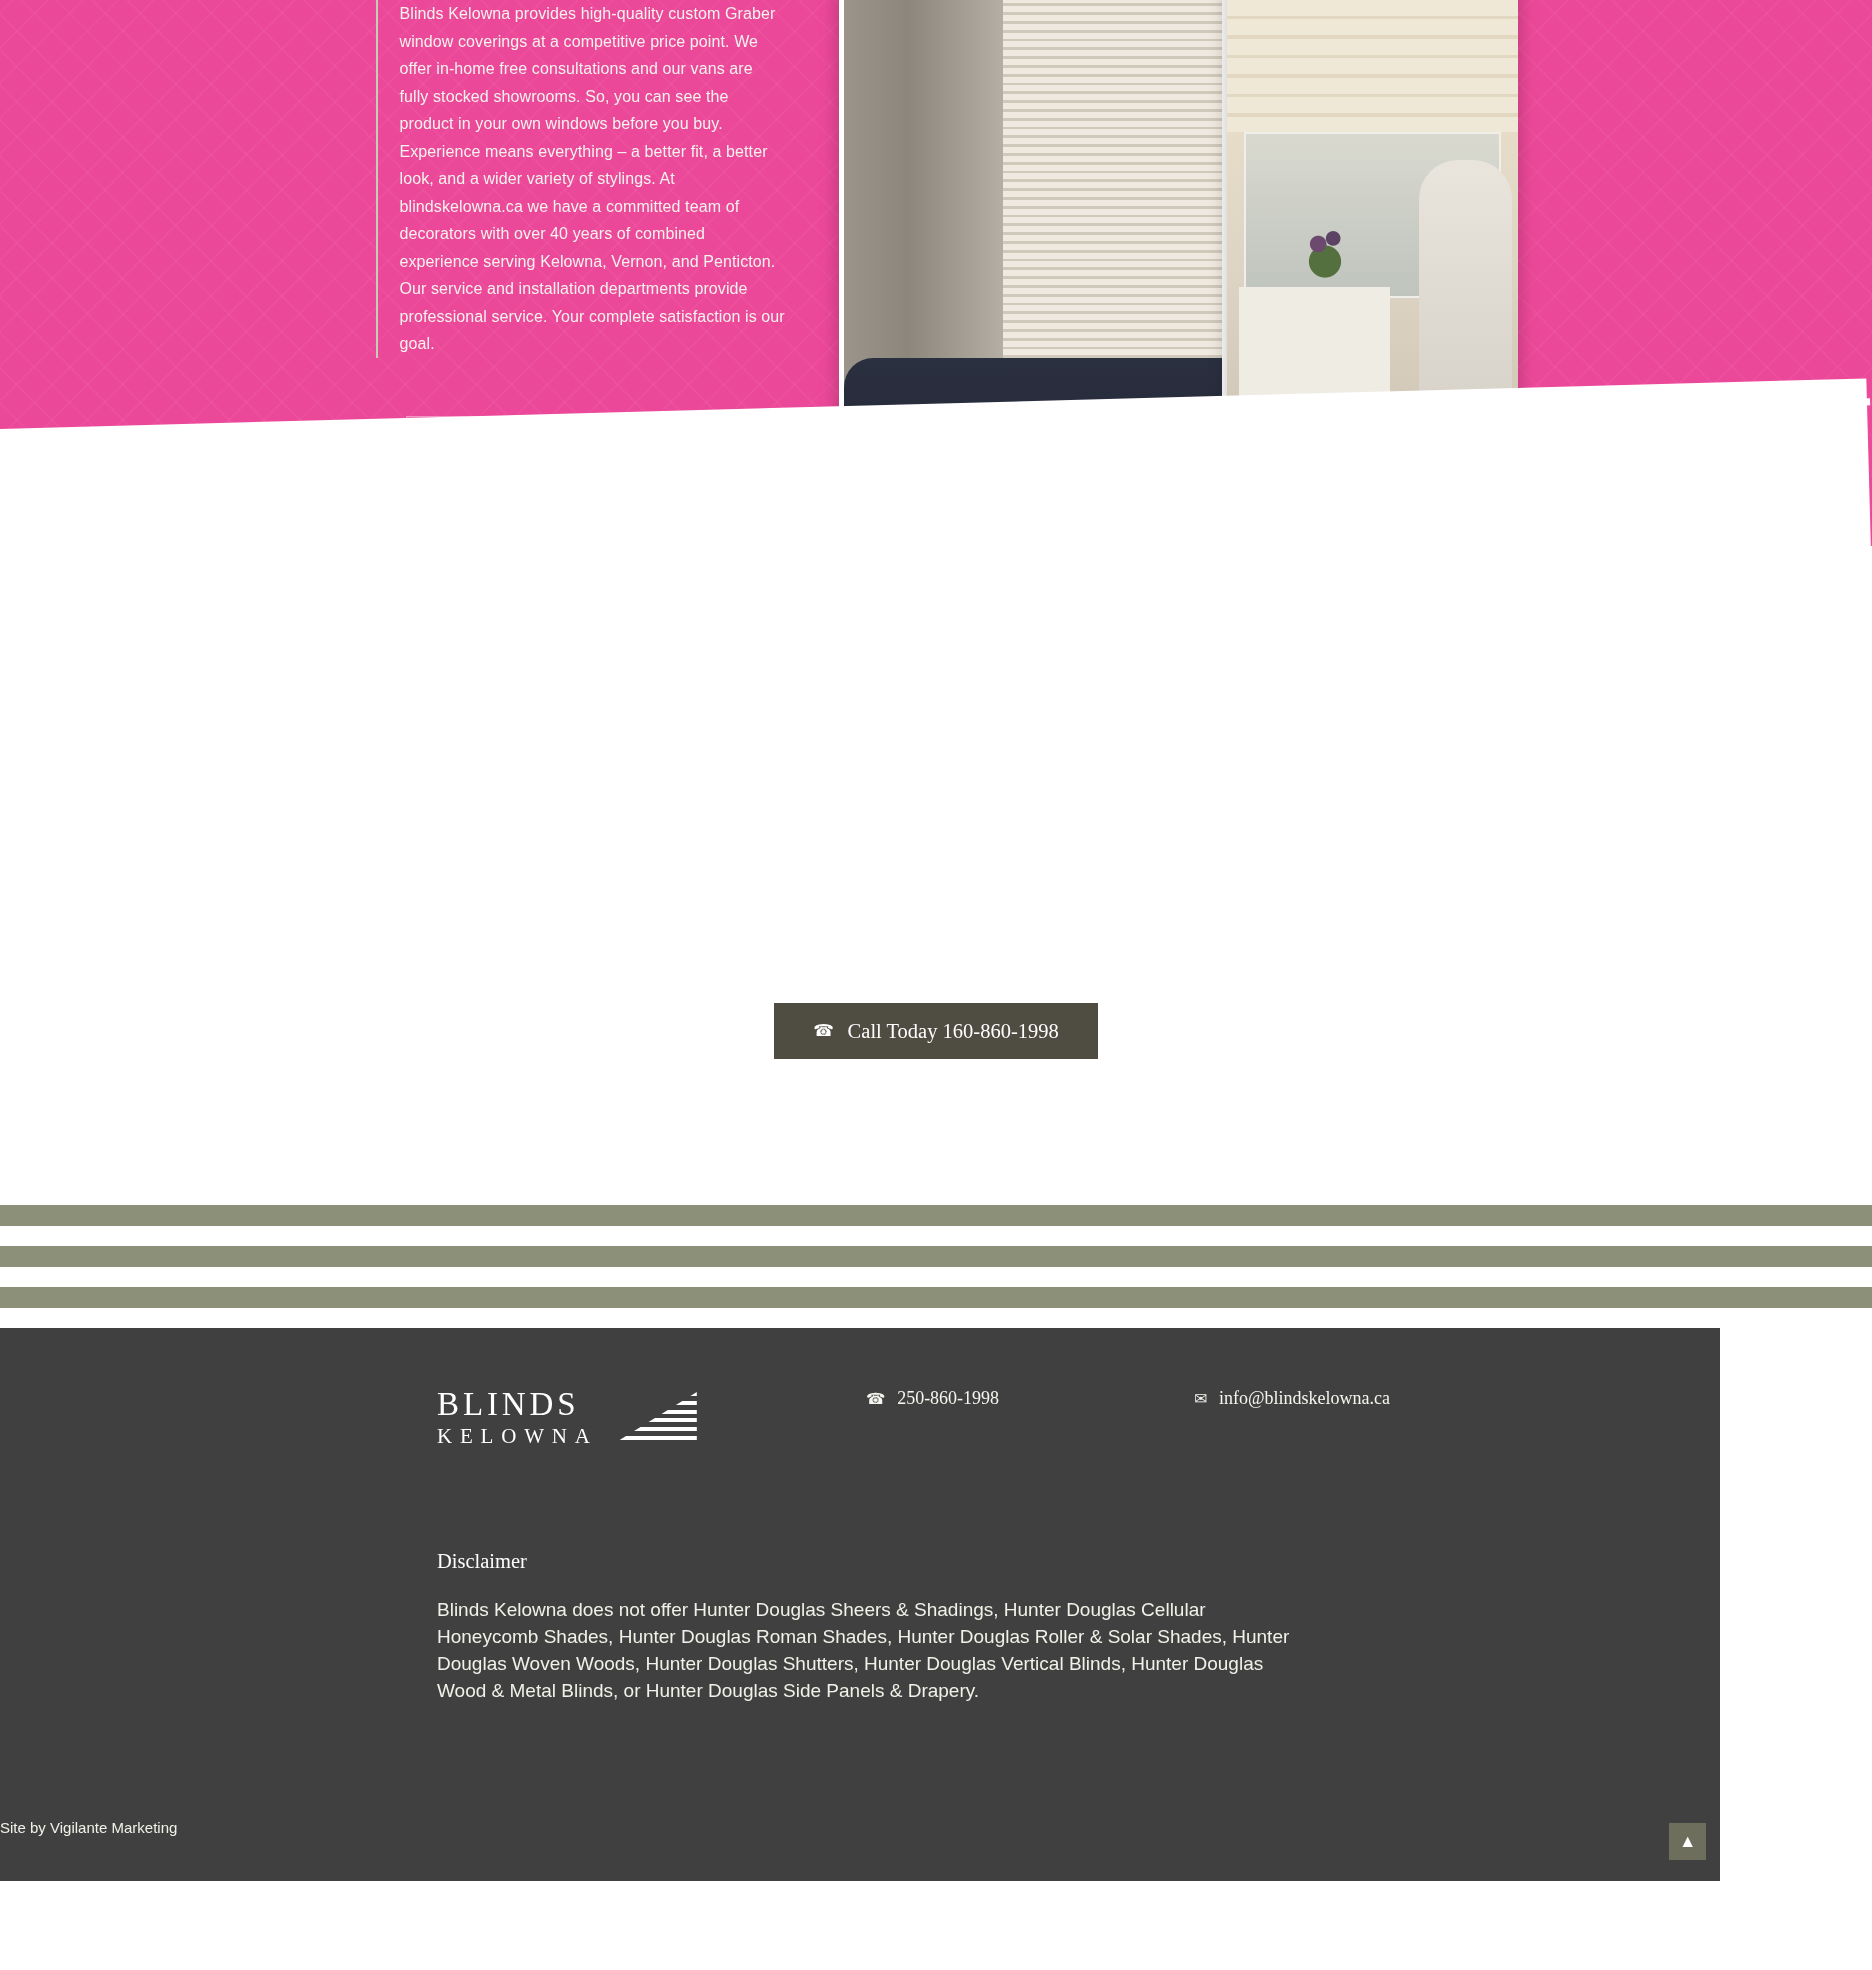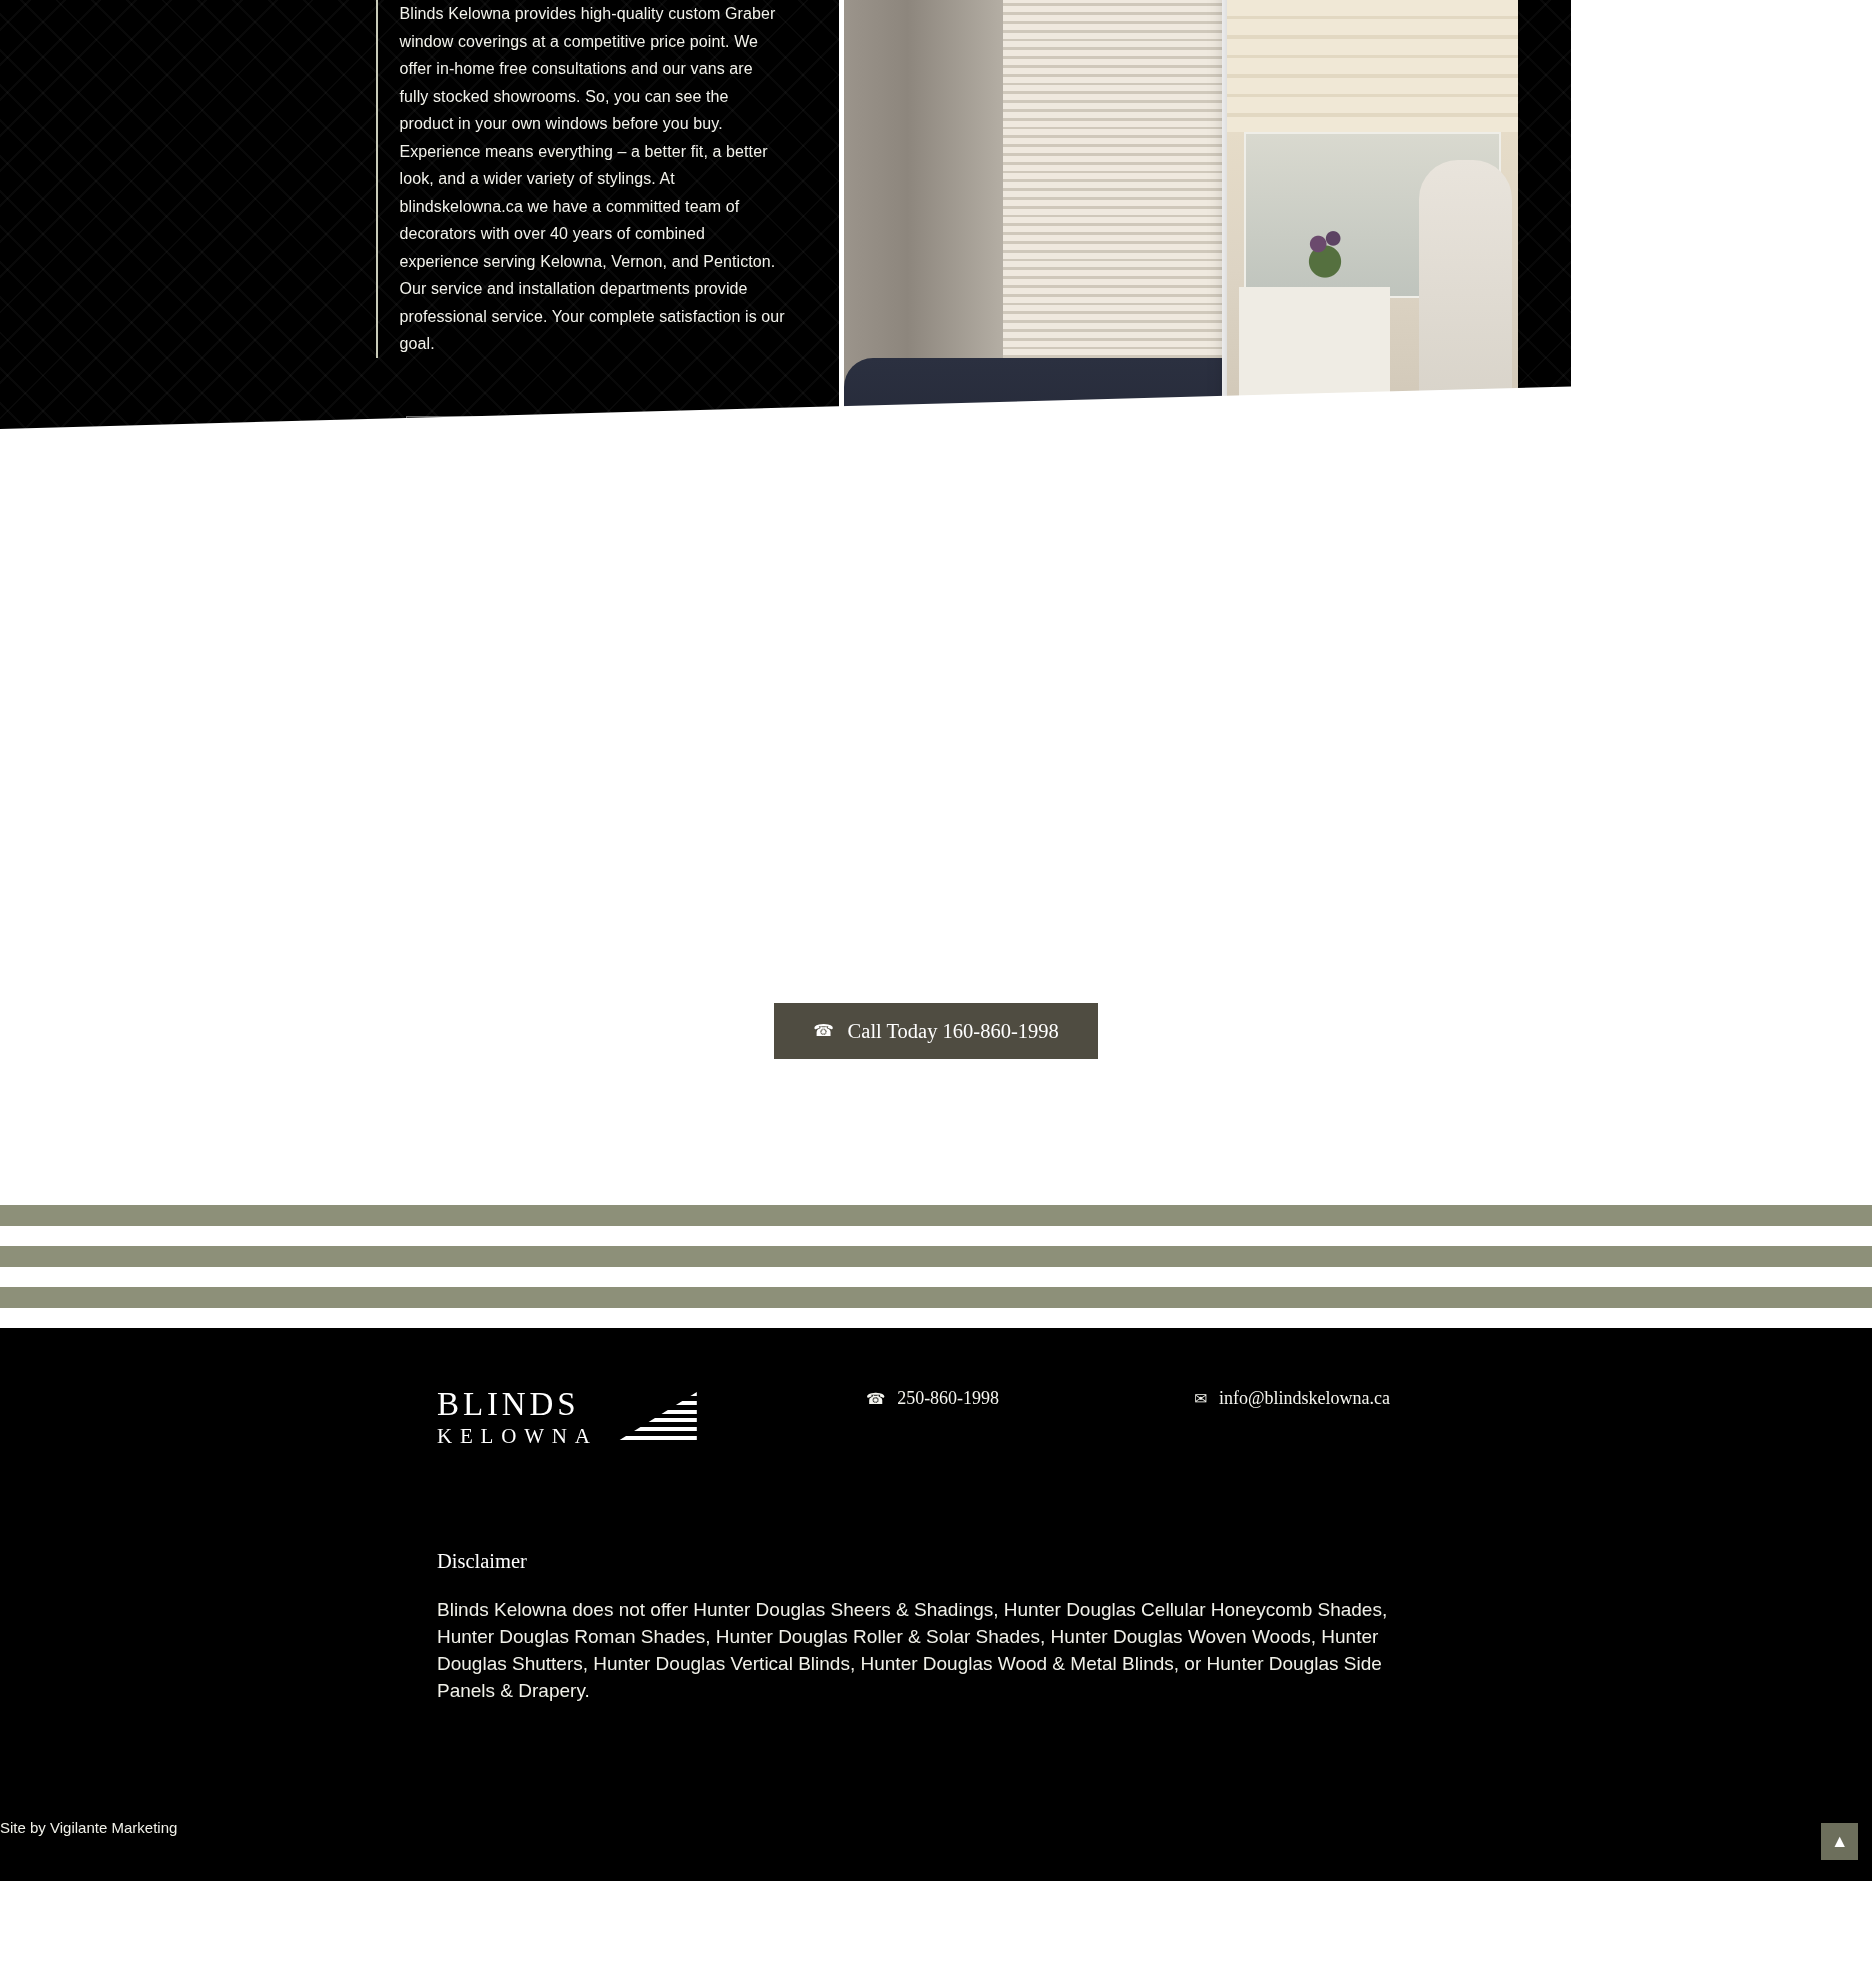--- a/index.html
+++ b/index.html
@@ -6,23 +6,23 @@
   html, body {
     width: 1872px;
     background: #ffffff;
     font-family: "Liberation Sans", sans-serif;
   }
   body { position: relative; overflow-x: hidden; }
 
   
   .hero {
     position: relative;
-    width: 1571px;
+    width: 1872px;
     height: 546px;
-    background: #000000;
+    background: #ec4899;
     overflow: hidden;
   }
   .hero-texture {
     position: absolute; inset: 0;
     background-image:
       repeating-linear-gradient(45deg, rgba(255,255,255,0.035) 0 2px, transparent 2px 25px),
       repeating-linear-gradient(-45deg, rgba(255,255,255,0.035) 0 2px, transparent 2px 25px);
     pointer-events: none;
   }
 
@@ -176,22 +176,22 @@
   .stripes { width: 1872px; background: #ffffff; }
   .stripe {
     width: 1872px;
     height: 20.5px;
     background: #8d9079;
   }
   .stripe-gap { width: 1872px; height: 20.5px; background: #ffffff; }
 
   
   .footer {
-    width: 1872px;
-    background: #000000;
+    width: 1720px;
+    background: #404040;
     padding: 60px 0 0 0;
     position: relative;
     color: #f3f3ec;
   }
   .footer-top {
     display: flex;
     align-items: flex-start;
   }
   .footer-logo-wrap { width: 419px; padding-left: 437px; }
   .logo {

